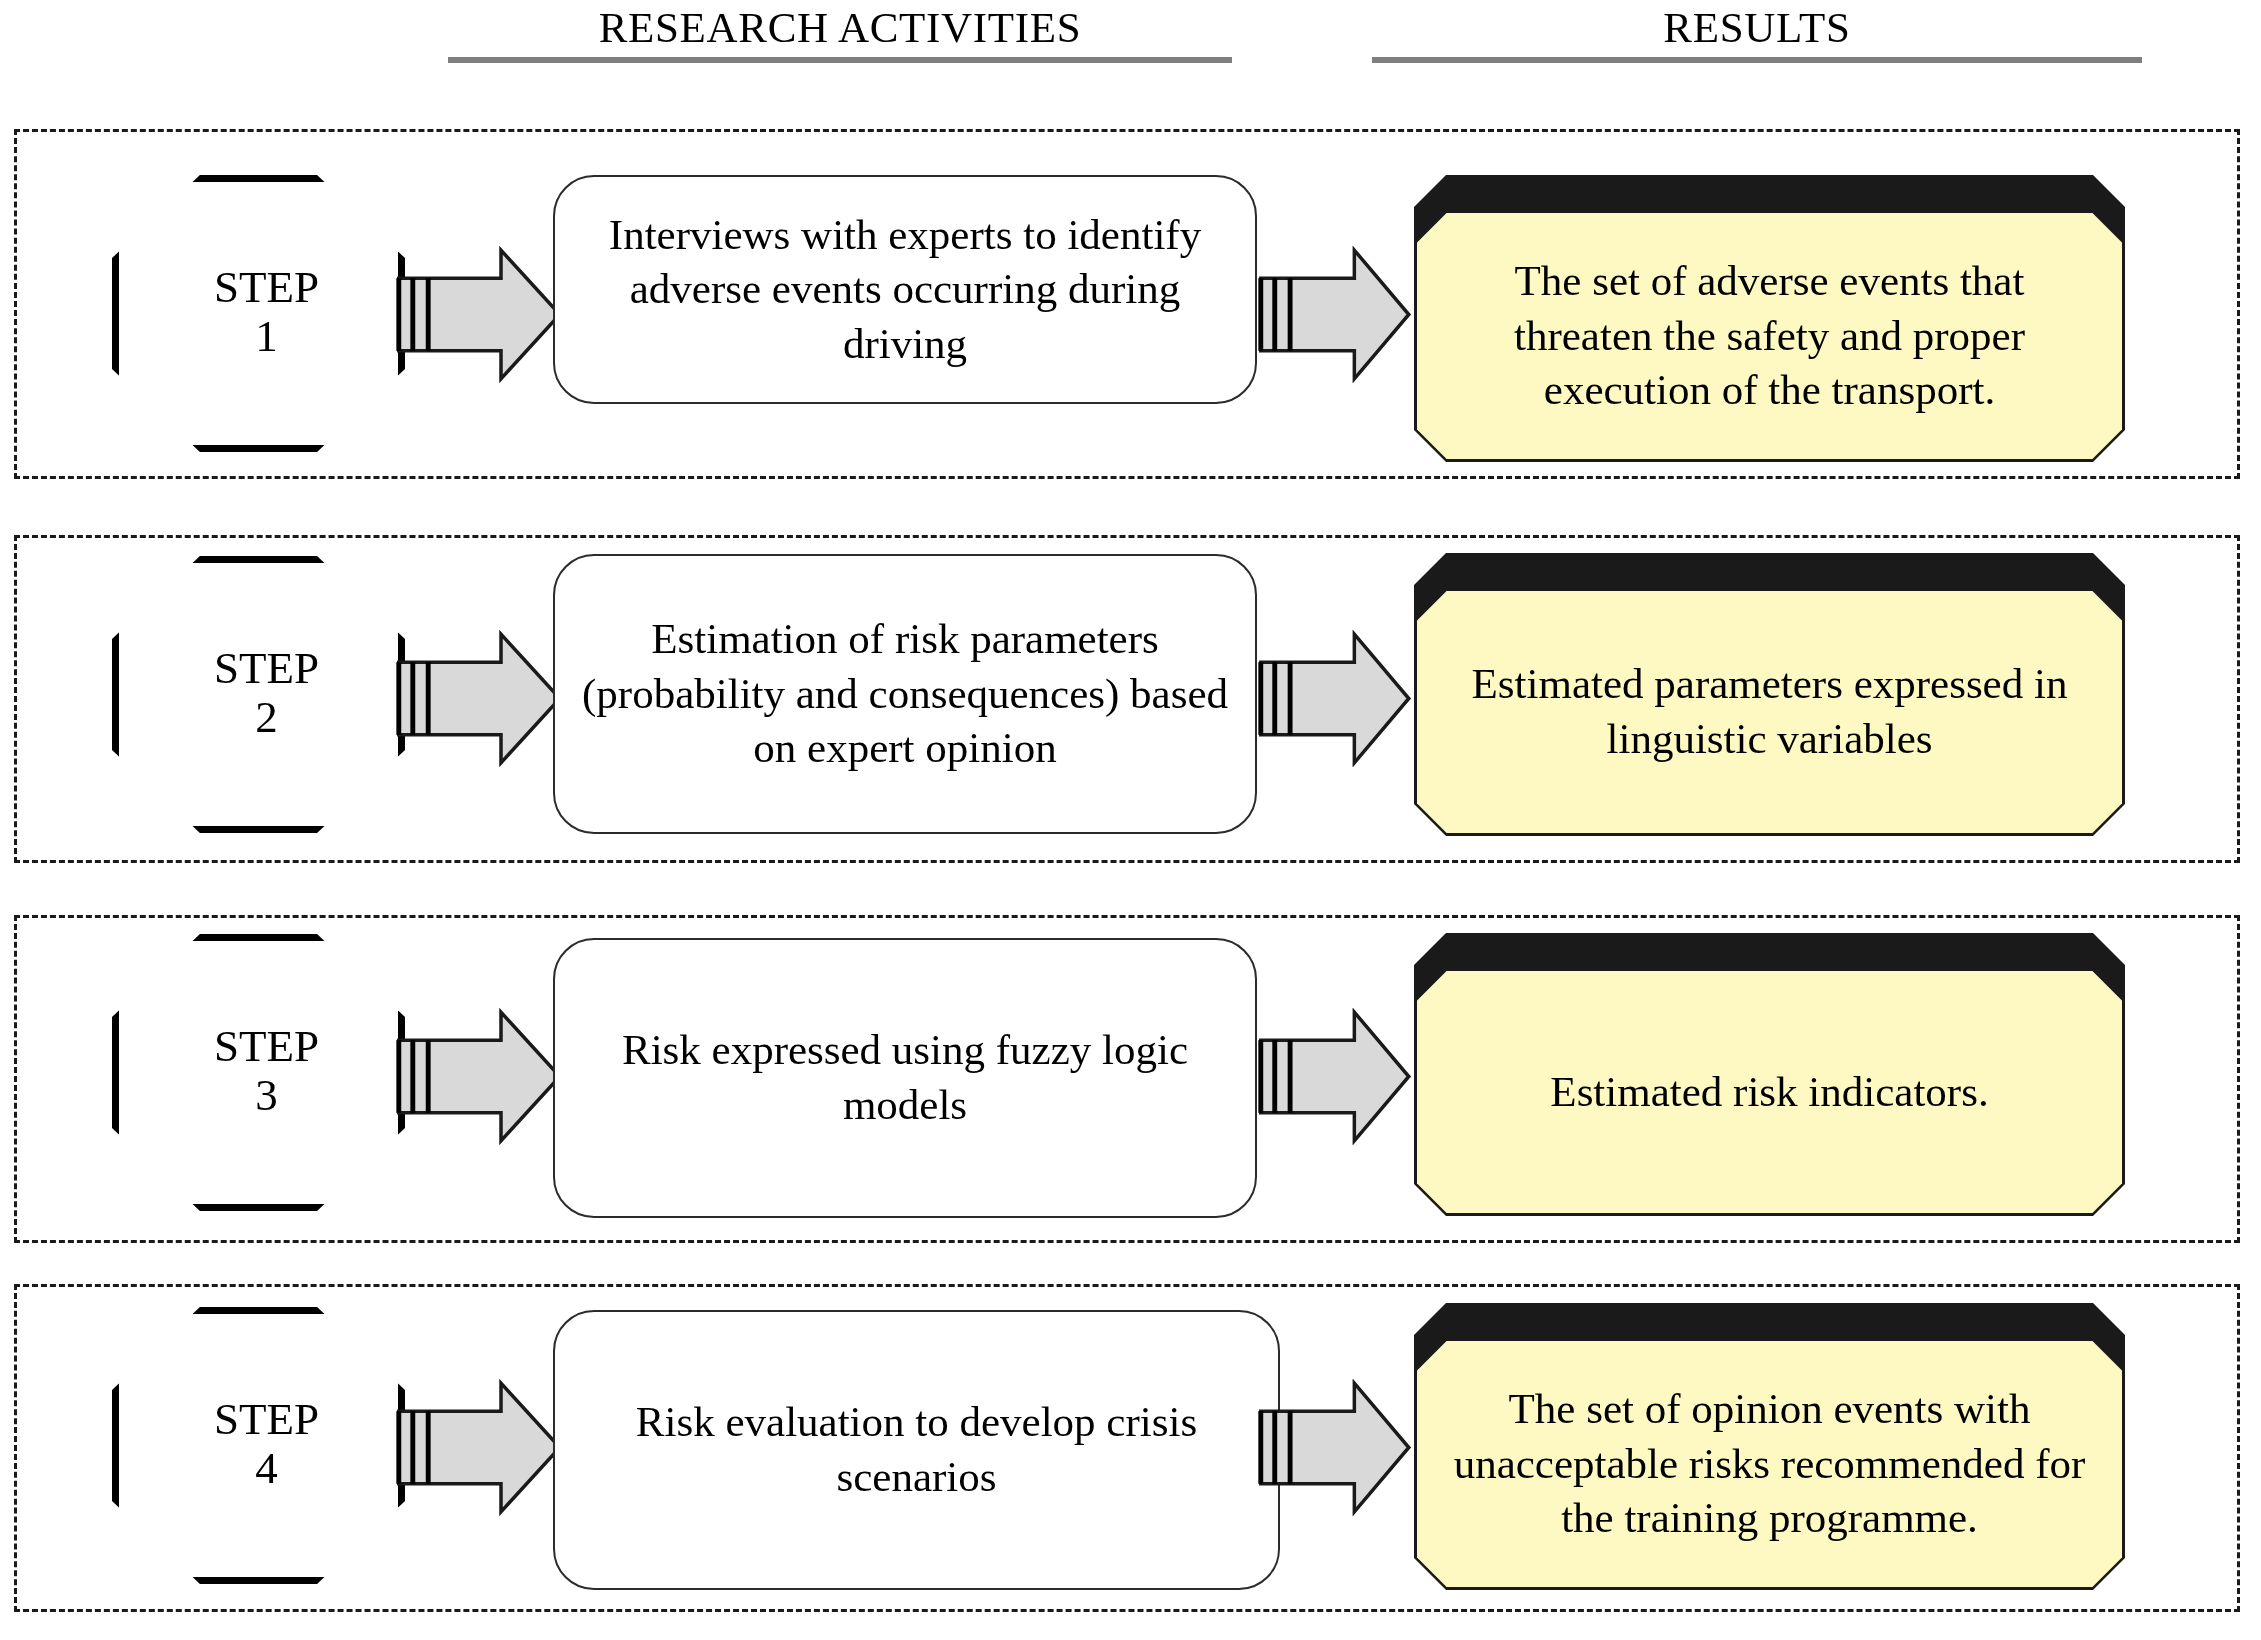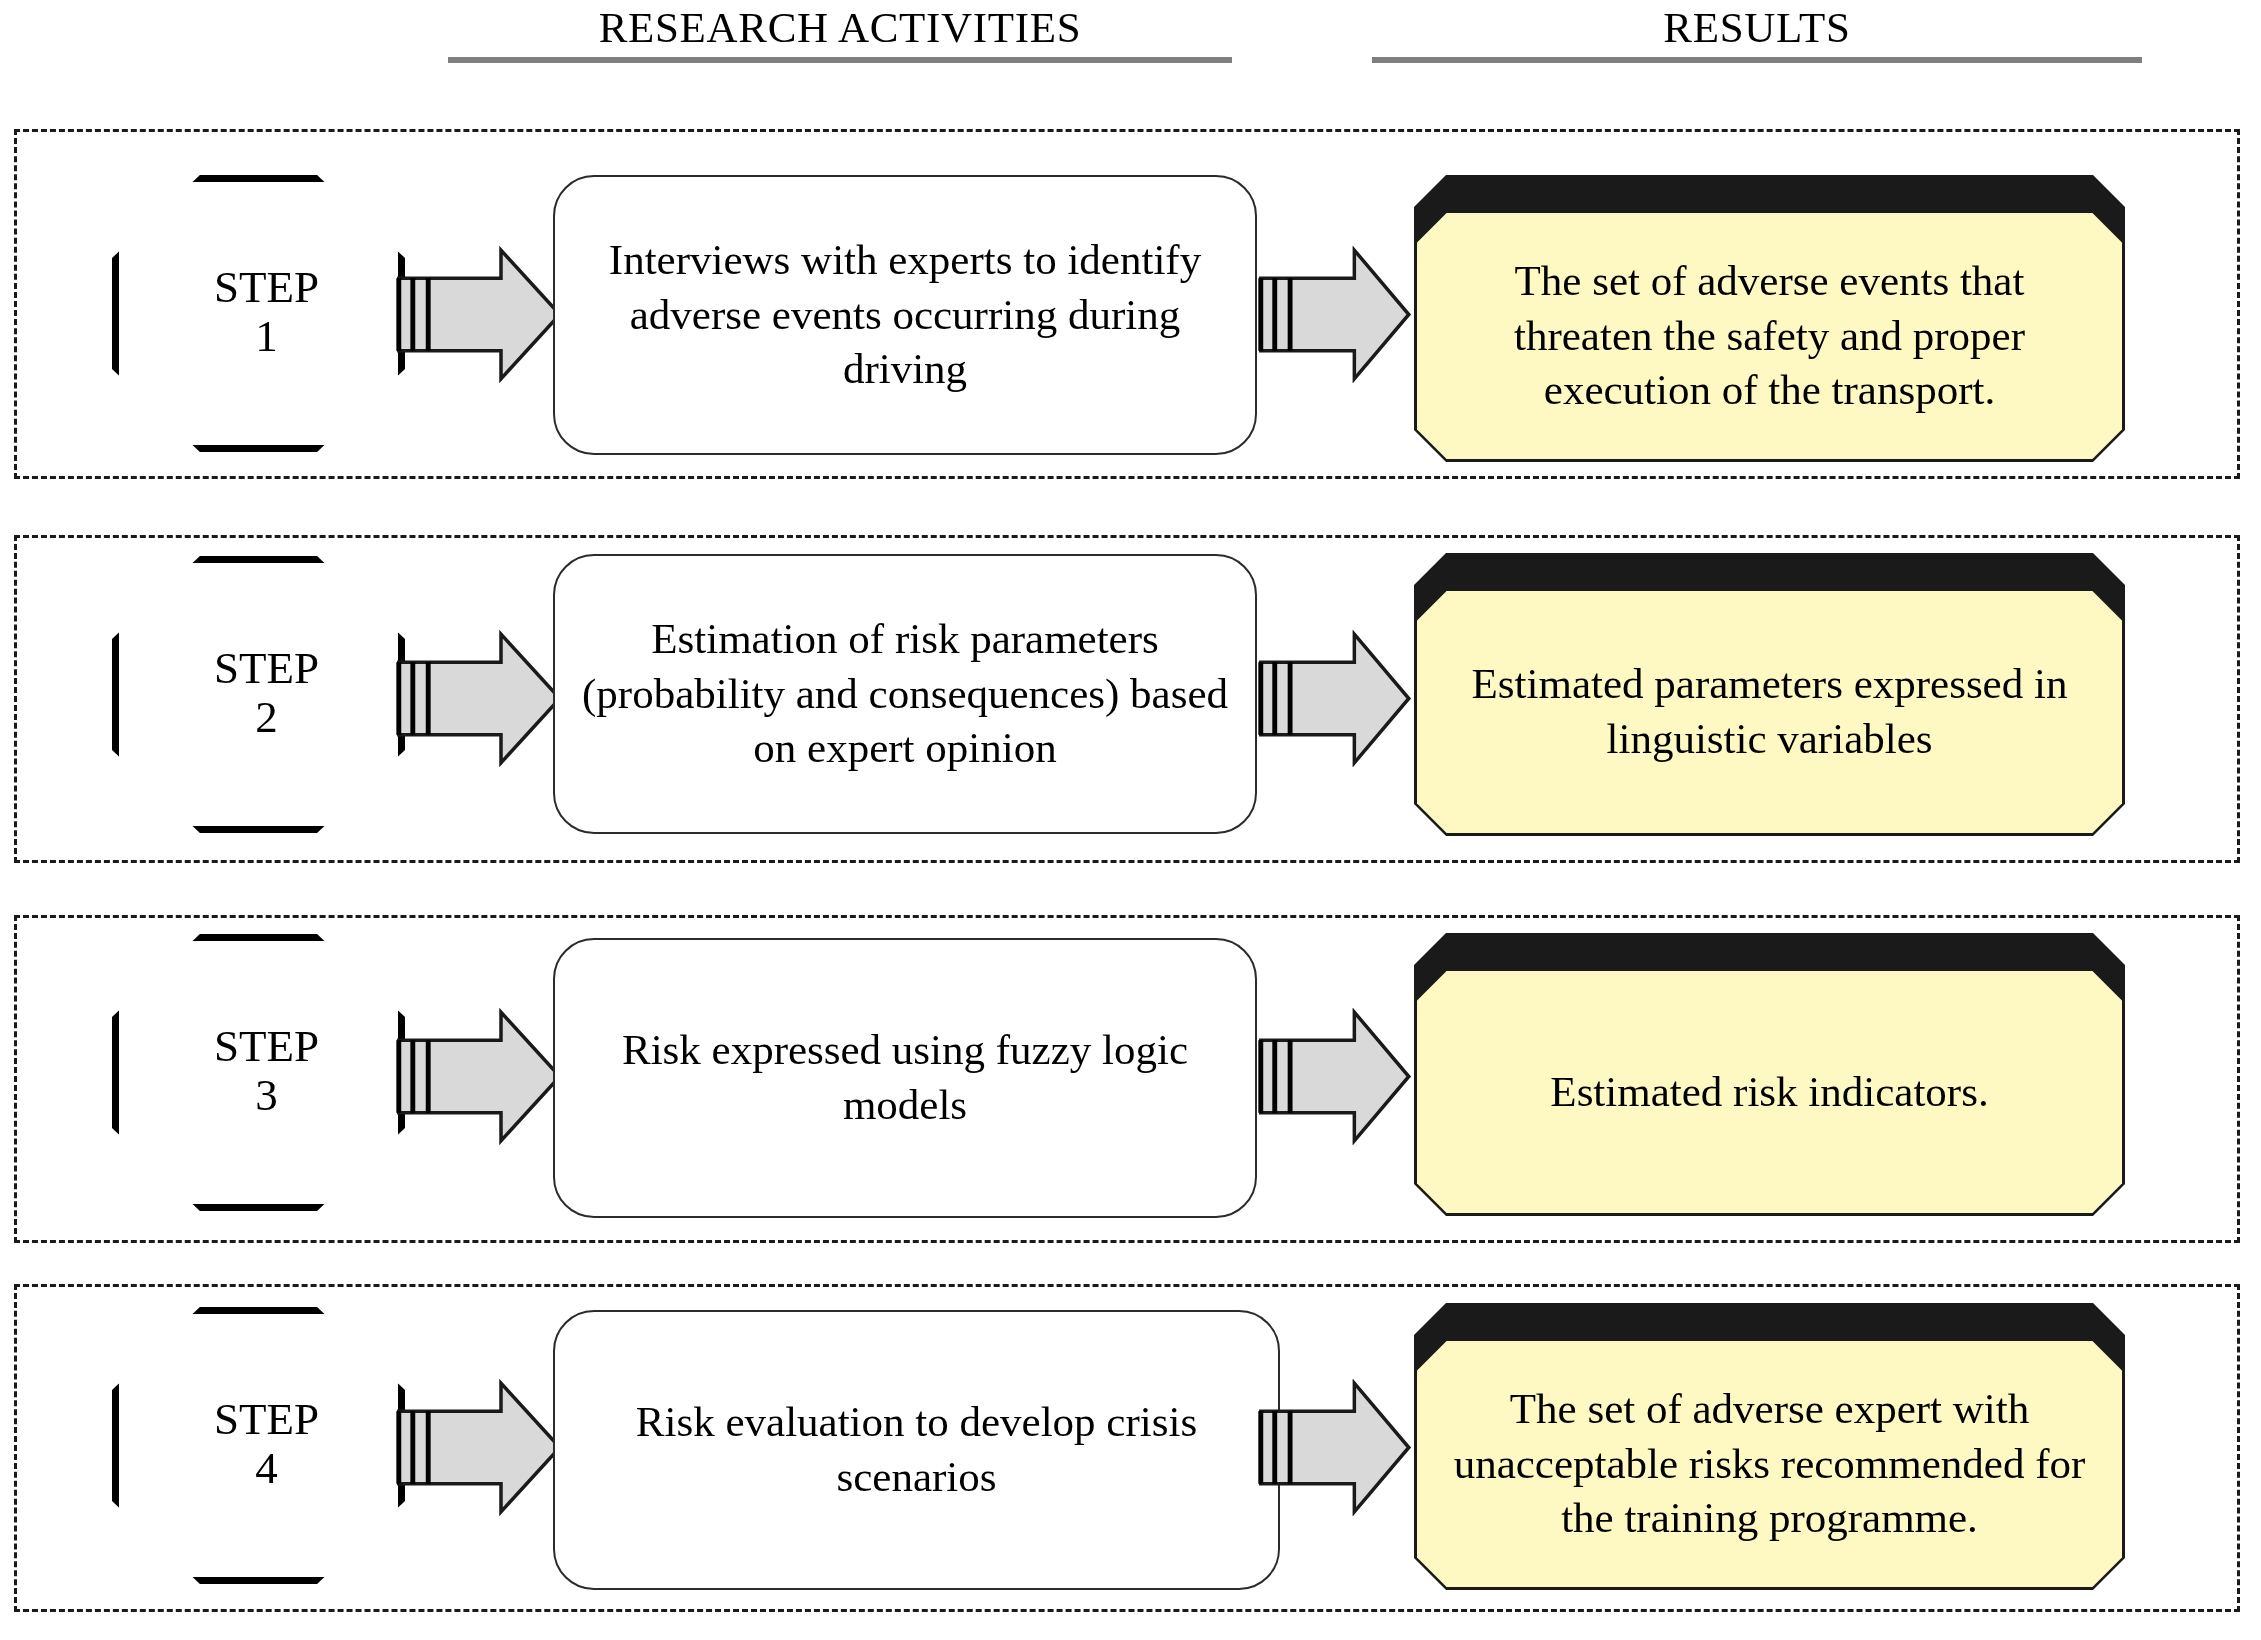--- a/index.html
+++ b/index.html
@@ -115,21 +115,21 @@
 
   <div class="arrow" style="left:389px;top:246px;width:175px;height:137px;">
     <svg viewBox="0 0 250 196" preserveAspectRatio="none">
       <polygon points="14,46 160,46 160,6 244,98 160,190 160,150 14,150" fill="#d9d9d9" stroke="#1a1a1a" stroke-width="5"></polygon>
       <line x1="14" y1="46" x2="14" y2="150" stroke="#000" stroke-width="7"></line>
       <line x1="34" y1="46" x2="34" y2="150" stroke="#000" stroke-width="7"></line>
       <line x1="56" y1="46" x2="56" y2="150" stroke="#000" stroke-width="7"></line>
     </svg>
   </div>
 
-  <div class="activity-box" style="left:553px;top:175px;width:704px;height:280px;">
+  <div class="activity-box" style="left:553px;top:175px;width:704px;height:229px;">
     <span>Interviews with experts to identify adverse events occurring during driving</span>
   </div>
 
   <div class="arrow" style="left:1251px;top:246px;width:162px;height:137px;">
     <svg viewBox="0 0 232 196" preserveAspectRatio="none">
       <polygon points="14,46 148,46 148,6 226,98 148,190 148,150 14,150" fill="#d9d9d9" stroke="#1a1a1a" stroke-width="5"></polygon>
       <line x1="14" y1="46" x2="14" y2="150" stroke="#000" stroke-width="7"></line>
       <line x1="34" y1="46" x2="34" y2="150" stroke="#000" stroke-width="7"></line>
       <line x1="56" y1="46" x2="56" y2="150" stroke="#000" stroke-width="7"></line>
     </svg>
@@ -239,18 +239,18 @@
       <polygon points="14,46 148,46 148,6 226,98 148,190 148,150 14,150" fill="#d9d9d9" stroke="#1a1a1a" stroke-width="5"></polygon>
       <line x1="14" y1="46" x2="14" y2="150" stroke="#000" stroke-width="7"></line>
       <line x1="34" y1="46" x2="34" y2="150" stroke="#000" stroke-width="7"></line>
       <line x1="56" y1="46" x2="56" y2="150" stroke="#000" stroke-width="7"></line>
     </svg>
   </div>
 
   <div class="result-wrap" style="left:1414px;top:1303px;width:711px;height:287px;">
     <div class="edge"></div>
     <div class="face">
-      <span>The set of adverse expert with unacceptable risks recommended for the training programme.</span>
+      <span>The set of opinion events with unacceptable risks recommended for the training programme.</span>
     </div>
   </div>
 
 </div>
 
 
 </body></html>

